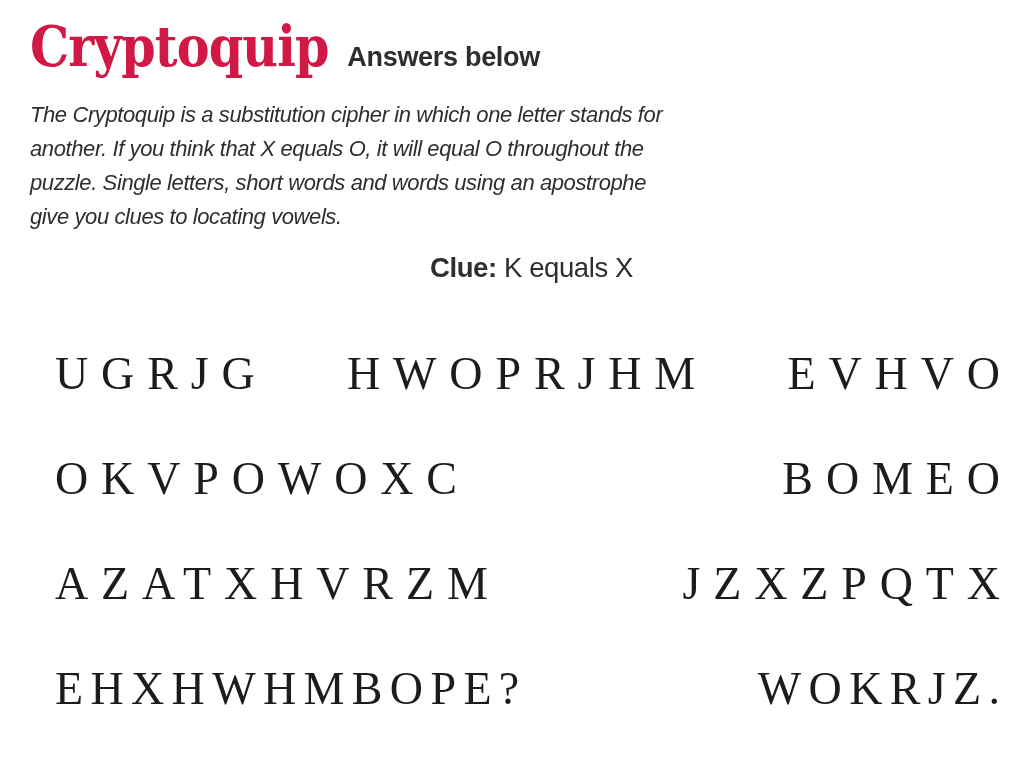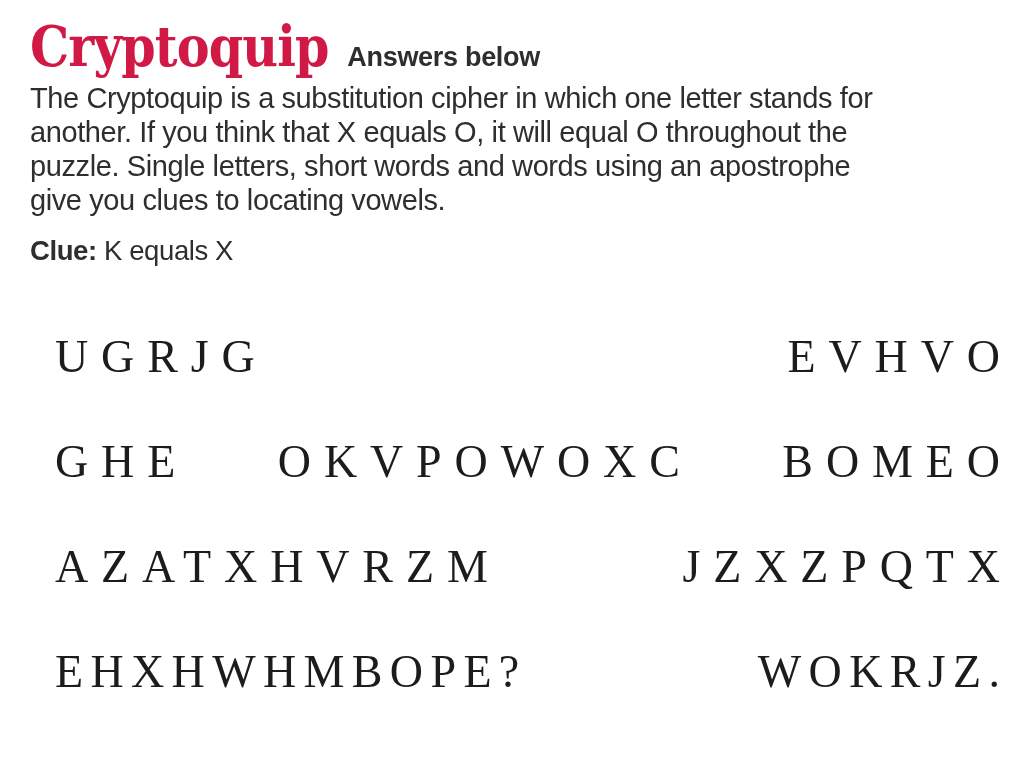--- a/index.html
+++ b/index.html
@@ -35,34 +35,36 @@
   }
   .subtitle {
     margin-left: -22px;
     font-family: "Liberation Sans", sans-serif;
     font-weight: 700;
     font-size: 27px;
     letter-spacing: -0.3px;
     color: var(--text-dark, #262626);
   }
   .instructions {
-    margin-top: 3px;
+    margin-top: 20px;
     width: 960px;
-    font-size: 29px;
+    font-size: 22px;
     line-height: 34px;
     letter-spacing: -0.4px;
     color: var(--text-dark, #2e2e2e);
     white-space: pre-line;
+    font-style: italic;
   }
   .clue-line {
     margin-top: 17px;
     font-size: 27.5px;
     line-height: 34px;
     letter-spacing: -0.4px;
     color: var(--text-dark, #2e2e2e);
+    text-align: center;
   }
   .clue-label {
     font-weight: 700;
   }
   .cipher-block {
     margin-top: 66px;
     width: 945px;
     margin-left: 25px;
   }
   .cipher-row {
@@ -104,24 +106,24 @@
 puzzle. Single letters, short words and words using an apostrophe
 give you clues to locating vowels.</div>
 
   <div class="clue-line">
     <span class="clue-label">Clue:</span><span> </span><span>K equals X</span>
   </div>
 
   <div class="cipher-block">
       <div class="cipher-row">
         <span class="cipher-word">UGRJG</span>
+        <span class="cipher-word">HWOPRJHM</span>
         <span class="cipher-word">EVHVO</span>
       </div>
       <div class="cipher-row">
-        <span class="cipher-word">GHE</span>
         <span class="cipher-word">OKVPOWOXC</span>
         <span class="cipher-word">BOMEO</span>
       </div>
       <div class="cipher-row">
         <span class="cipher-word">AZATXHVRZM</span>
         <span class="cipher-word">JZXZPQTX</span>
       </div>
       <div class="cipher-row tight">
         <span class="cipher-word">EHXHWHMBOPE?</span>
         <span class="cipher-word">WOKRJZ.</span>

